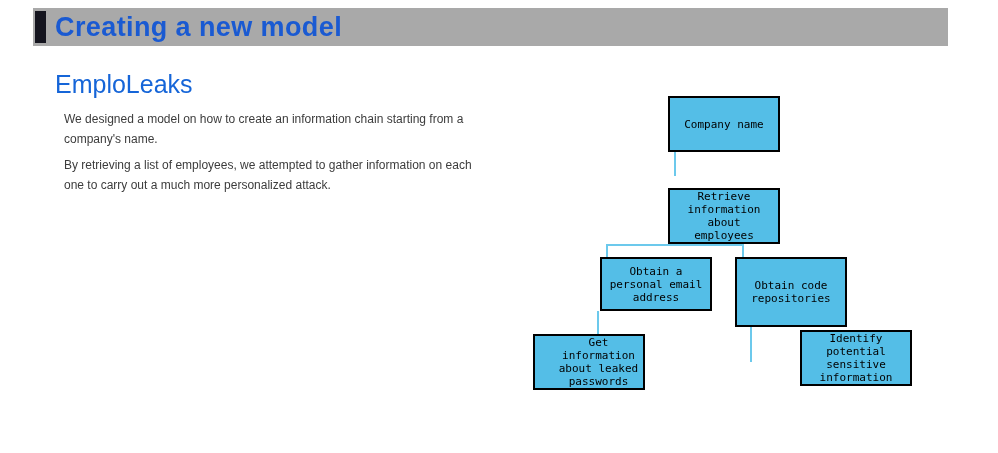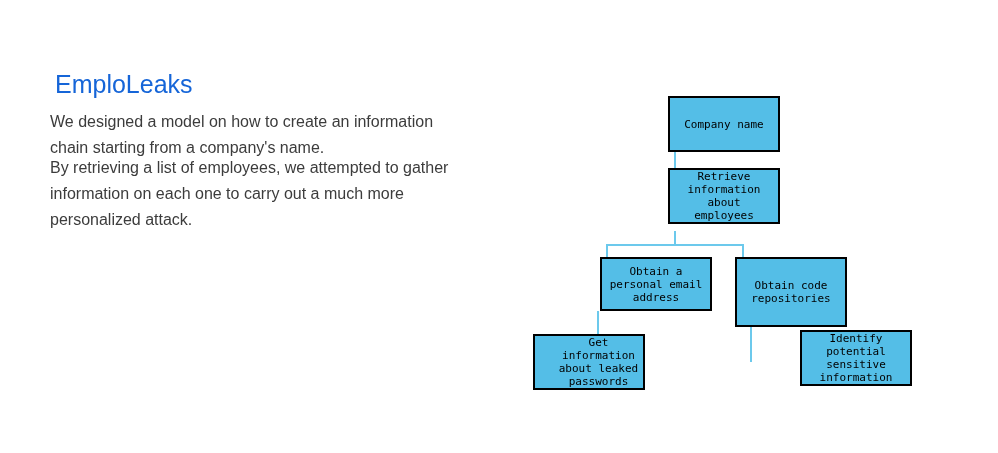--- a/index.html
+++ b/index.html
@@ -39,24 +39,24 @@
   
   .heading {
     position: absolute;
     left: 55px; top: 70px;
     font-size: 25px;
     font-weight: 400;
     color: var(--accent-blue, #1565d8);
   }
   .para {
     position: absolute;
-    left: 50px;
+    left: 64px;
     width: 408px;
-    font-size: 16px;
-    line-height: 26px;
+    font-size: 12px;
+    line-height: 20px;
     color: var(--body-text, #3c3c3c);
   }
   .para1 { top: 109px; }
   .para2 { top: 155px; }
 
   
   .diagram { position: absolute; left: 0; top: 0; width: 998px; height: 453px; }
   .conn {
     position: absolute;
     background: var(--connector-blue, #6cc9ec);
@@ -75,38 +75,42 @@
     color: #000000;
     white-space: pre-line;
     margin-left: 48px;
   }
 </style>
 </head>
 <body>
 
 <div class="slide">
 
+  <header class="banner">
+    <div class="banner-accent"></div>
+    <h1 class="slide-title">Creating a new model</h1>
+  </header>
 
   <h2 class="heading">EmploLeaks</h2>
 
   <p class="para para1">We designed a model on how to create an information chain starting from a company's name.</p>
   <p class="para para2">By retrieving a list of employees, we attempted to gather information on each one to carry out a much more personalized attack.</p>
 
   <div class="diagram">
 
     <div class="conn" style="left:674px; top:152px; width:2px; height:24px;"></div>
     <div class="conn" style="left:674px; top:231px; width:2px; height:15px;"></div>
     <div class="conn" style="left:606px; top:244px; width:138px; height:2px;"></div>
     <div class="conn" style="left:606px; top:246px; width:2px; height:11px;"></div>
     <div class="conn" style="left:742px; top:246px; width:2px; height:11px;"></div>
     <div class="conn" style="left:597px; top:311px; width:2px; height:51px;"></div>
     <div class="conn" style="left:750px; top:311px; width:2px; height:51px;"></div>
 
     <div class="node" style="left:620px; top:96px; width:112px; height:56px;">Company name</div>
-    <div class="node" style="left:620px; top:168px; width:112px; height:56px;">Retrieve
+    <div class="node" style="left:620px; top:188px; width:112px; height:56px;">Retrieve
 information
 about
 employees</div>
     <div class="node" style="left:552px; top:257px; width:112px; height:54px;">Obtain a
 personal email
 address</div>
     <div class="node" style="left:687px; top:257px; width:112px; height:70px;">Obtain code
 repositories</div>
     <div class="node" style="left:485px; top:334px; width:112px; height:56px;padding-left:19px;">Get
 information

